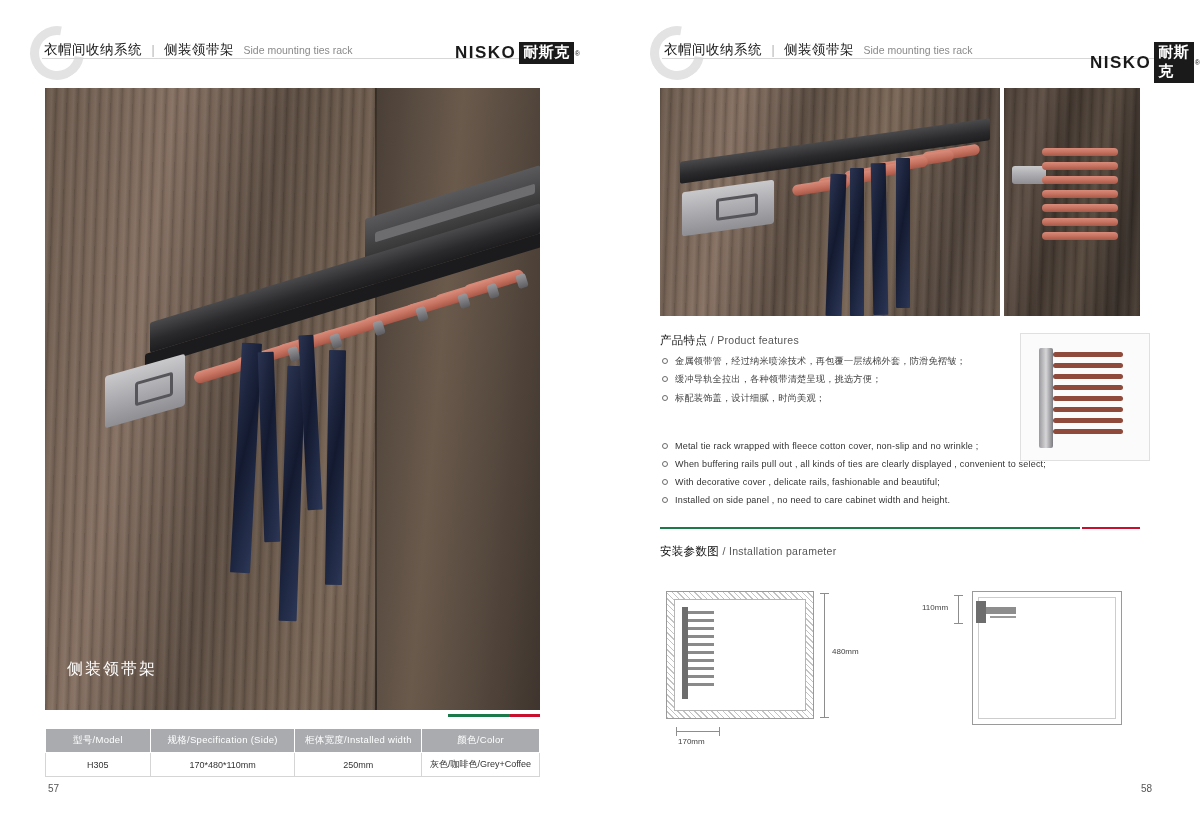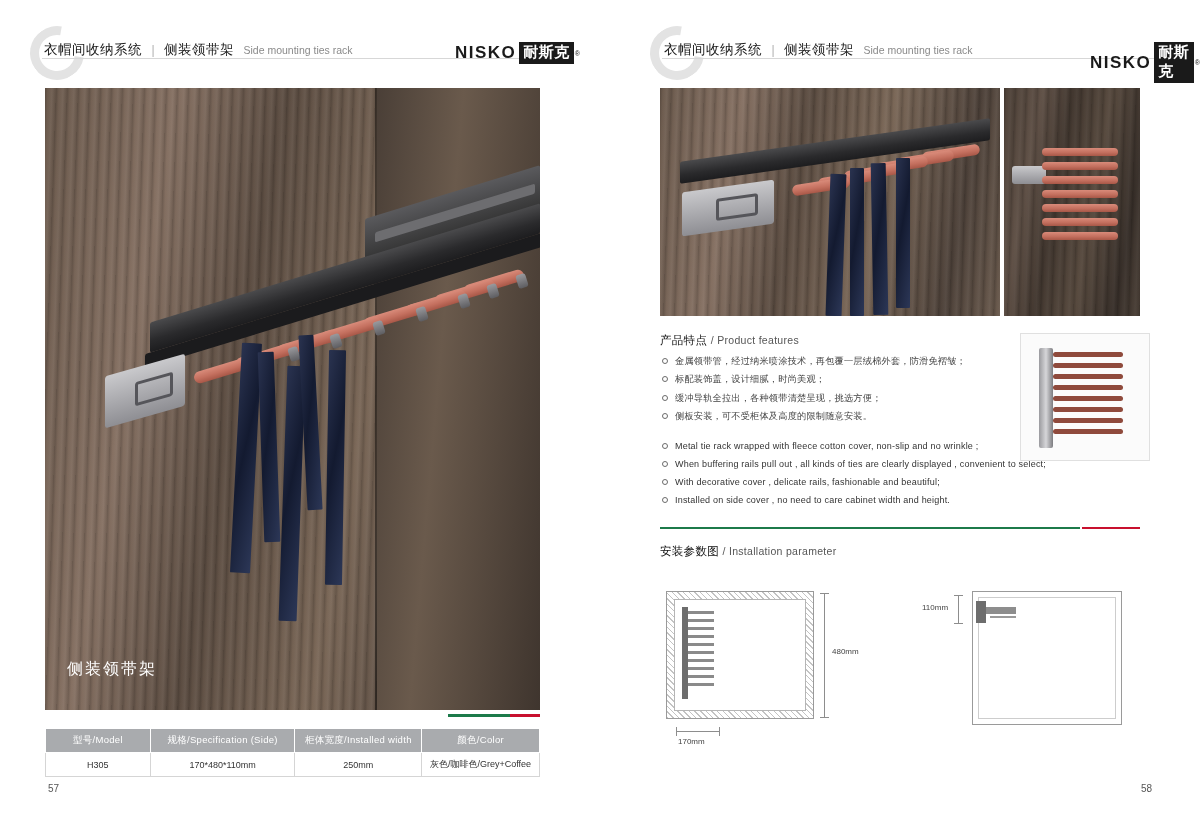--- a/index.html
+++ b/index.html
@@ -250,48 +250,44 @@
       <span class="en">/ Product features</span>
     </div>
 
     <div class="bullets" style="left:62px; top:355px; width:390px;">
       <div class="bullet">
         <span class="dot"></span>
         <span class="txt">金属领带管，经过纳米喷涂技术，再包覆一层绒棉外套，防滑免褶皱；</span>
       </div>
       <div class="bullet">
         <span class="dot"></span>
+        <span class="txt">缓冲导轨全拉出，各种领带清楚呈现，挑选方便；</span>
+      </div>
+      <div class="bullet">
+        <span class="dot"></span>
         <span class="txt">标配装饰盖，设计细腻，时尚美观；</span>
       </div>
-      <div class="bullet">
-        <span class="dot"></span>
-        <span class="txt">缓冲导轨全拉出，各种领带清楚呈现，挑选方便；</span>
-      </div>
-      <div class="bullet">
-        <span class="dot"></span>
-        <span class="txt">侧板安装，可不受柜体及高度的限制随意安装。</span>
-      </div>
     </div>
 
     <div class="bullets en" style="left:62px; top:440px; width:440px;">
       <div class="bullet">
         <span class="dot"></span>
         <span class="txt">Metal tie rack wrapped with fleece cotton cover, non-slip and no wrinkle ;</span>
       </div>
       <div class="bullet">
         <span class="dot"></span>
         <span class="txt">When buffering rails pull out , all kinds of ties are clearly displayed ,  convenient to select;</span>
       </div>
       <div class="bullet">
         <span class="dot"></span>
         <span class="txt">With decorative cover , delicate rails, fashionable and beautiful;</span>
       </div>
       <div class="bullet">
         <span class="dot"></span>
-        <span class="txt">Installed on side cover , no need to care cabinet width and height.</span>
+        <span class="txt">Installed on side panel , no need to care cabinet width and height.</span>
       </div>
     </div>
 
     <div class="render-box" style="left:420px; top:333px; width:130px; height:128px;">
       <div style="position:absolute; left:18px; top:14px; width:14px; height:100px; background:linear-gradient(90deg,#9a9a9e,#d6d6d9,#7c7c80); border-radius:2px;"></div>
       <div style="position:absolute; left:32px; top:18px; width:70px; height:5px; background:#8f4a3c; border-radius:3px;"></div>
       <div style="position:absolute; left:32px; top:29px; width:70px; height:5px; background:#8f4a3c; border-radius:3px;"></div>
       <div style="position:absolute; left:32px; top:40px; width:70px; height:5px; background:#8f4a3c; border-radius:3px;"></div>
       <div style="position:absolute; left:32px; top:51px; width:70px; height:5px; background:#8f4a3c; border-radius:3px;"></div>
       <div style="position:absolute; left:32px; top:62px; width:70px; height:5px; background:#8f4a3c; border-radius:3px;"></div>

